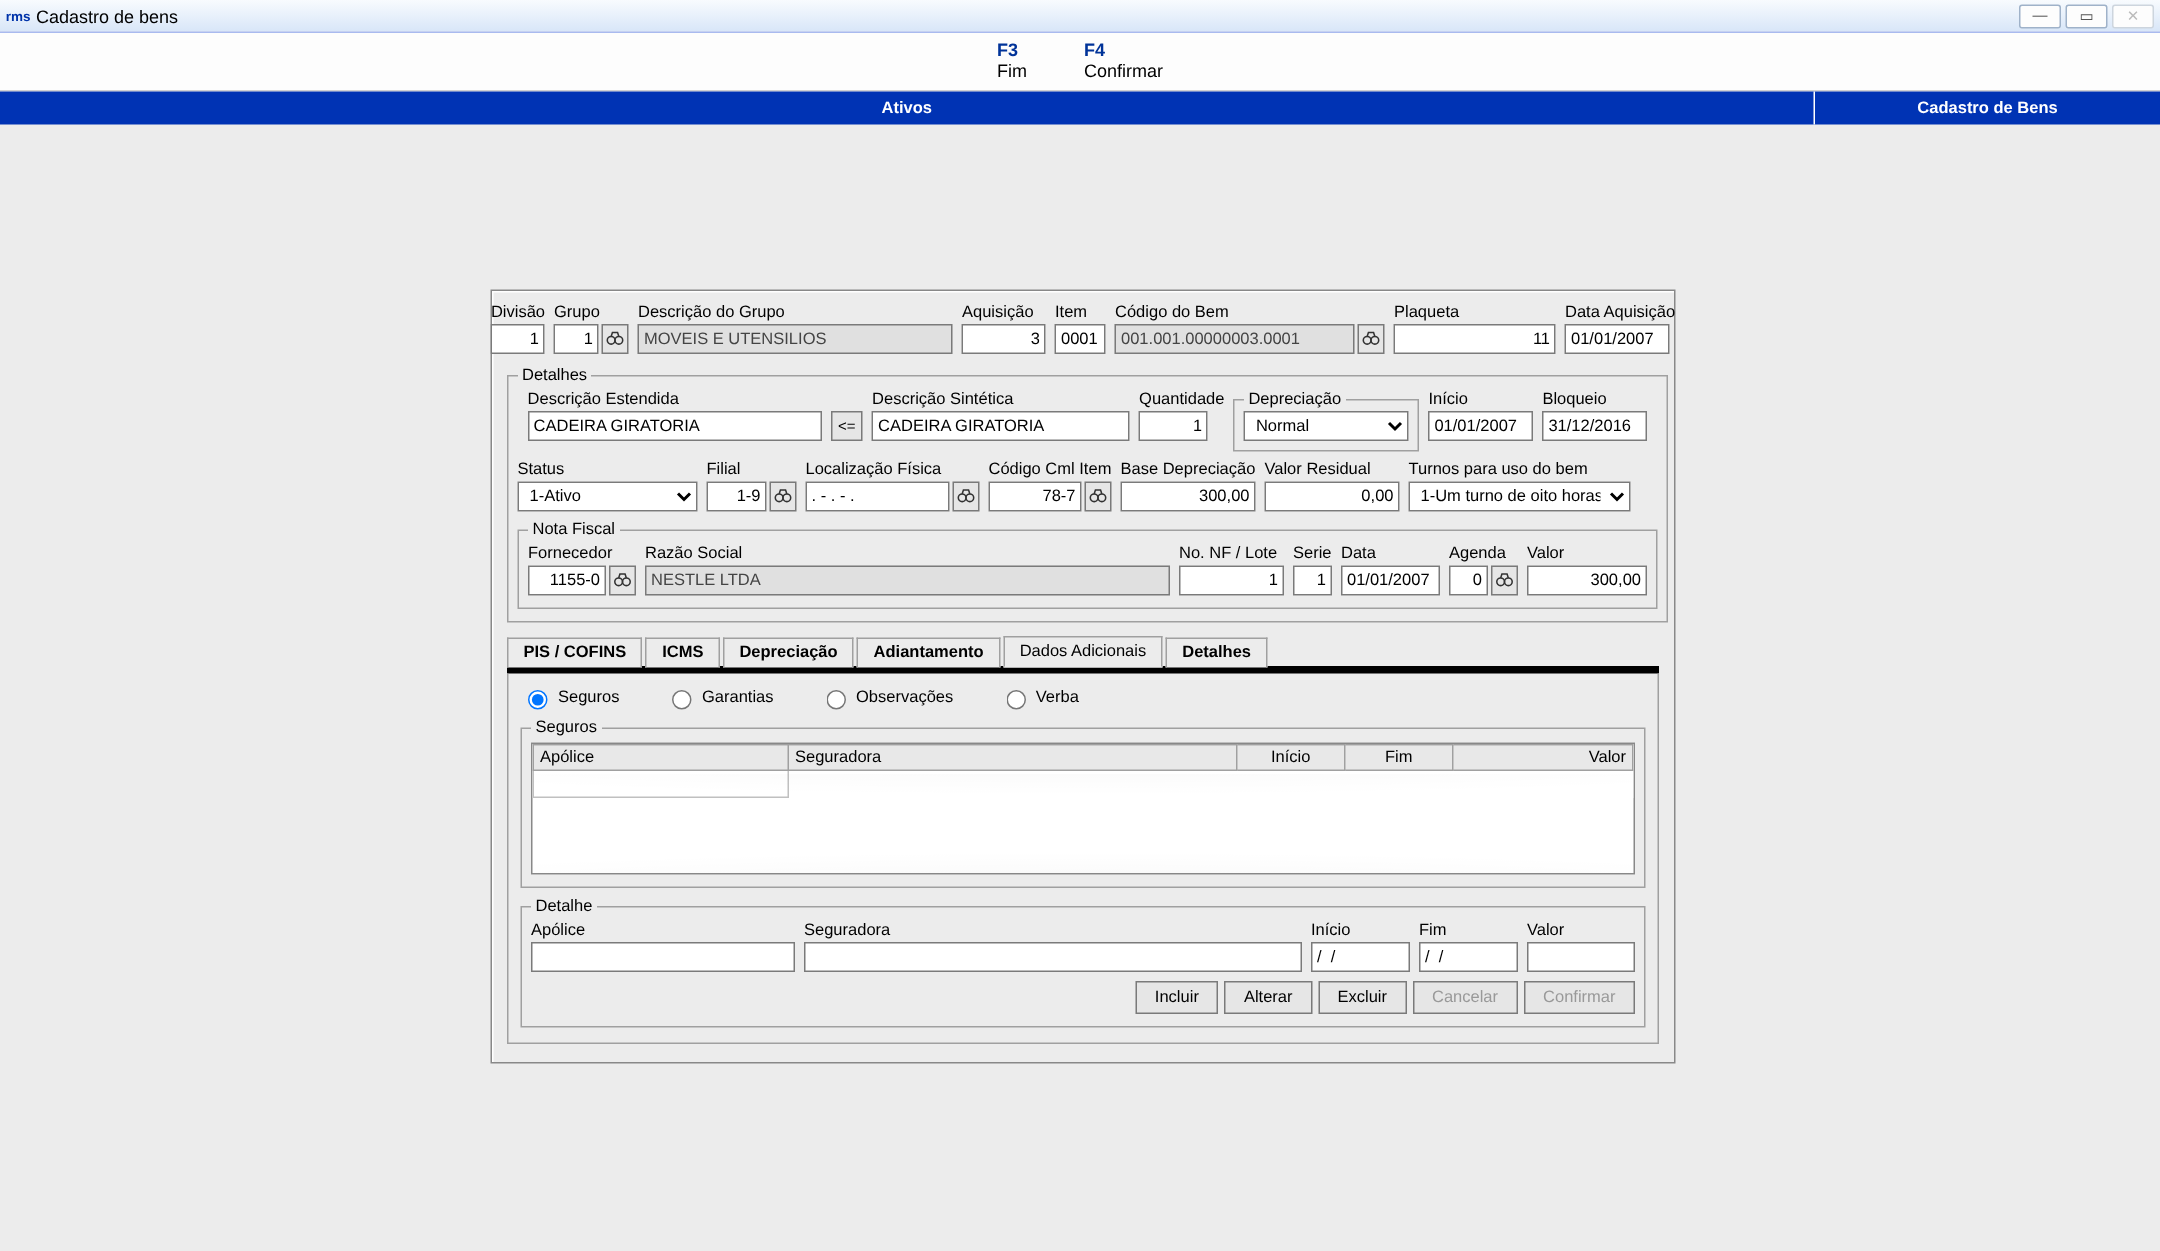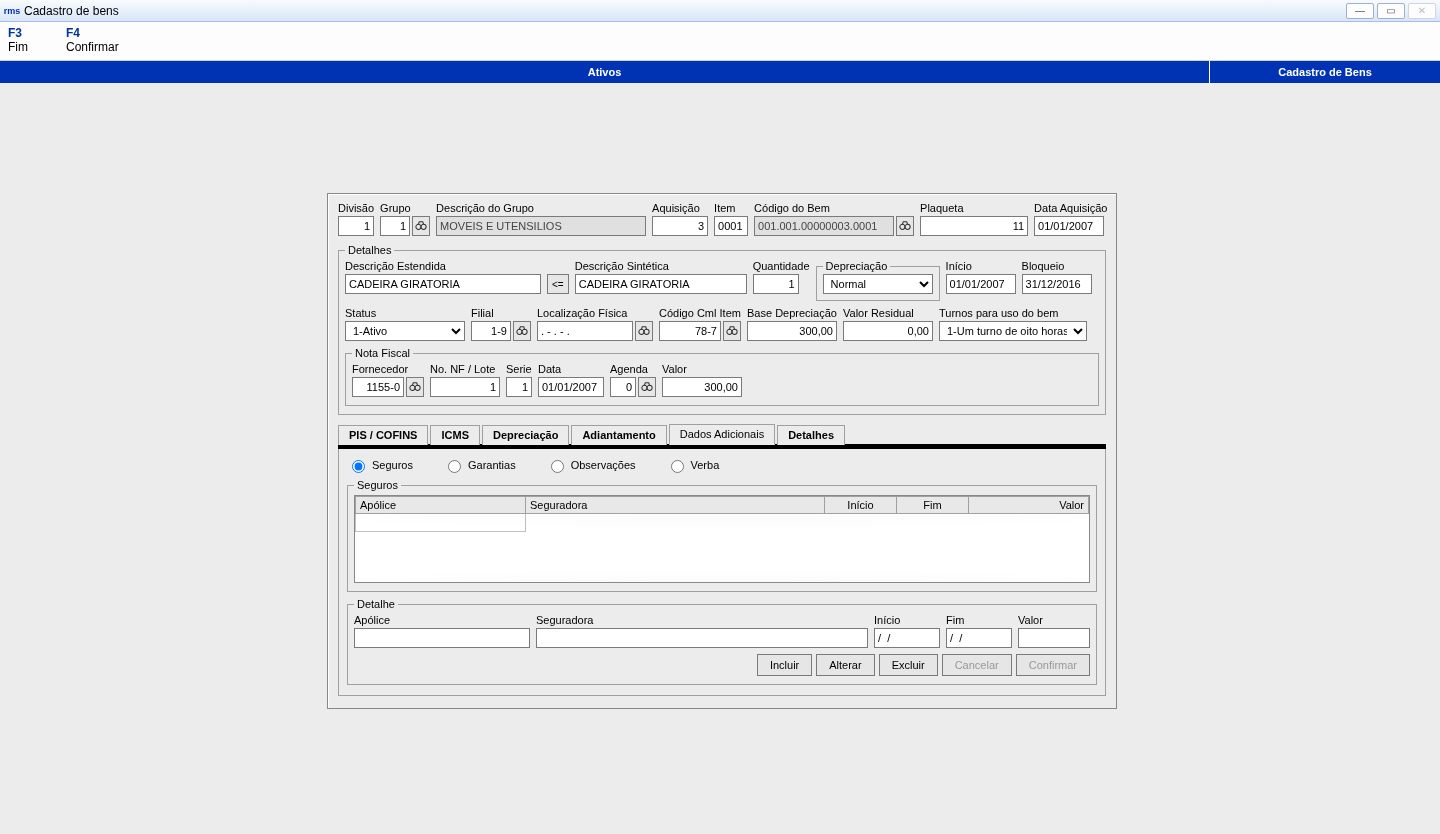--- a/index.html
+++ b/index.html
@@ -20,21 +20,21 @@
 .menu-col { text-align: left; }
 
 .bluestrip { display: flex; height: 22px; }
 .bluestrip > div { background: #0033b4; color: #fff; font-weight: bold; display: flex; align-items: center; border-right: 1px solid #fff; padding: 0 10px; }
 .bluestrip .left { flex: 0 0 240px; justify-content: center; }
 .bluestrip .mid { flex: 1; justify-content: center; }
 .bluestrip .right { flex: 0 0 230px; justify-content: center; border-right: none; }
 
 .workspace { position: relative; height: calc(100% - 22px - 49px - 22px); }
 .panel { position: absolute; left: 327px; top: 110px; width: 790px; border: 1px solid #888; background: #ececec; box-shadow: inset 1px 1px 0 #fff; padding: 8px 10px 12px 10px; }
-.row { display: flex; align-items: flex-start; gap: 6px; }
+.row { display: flex; align-items: flex-start; gap: 6px; justify-content: center; }
 .field { display: flex; flex-direction: column; font-size: 11px; }
 .field label { color: #000; margin-bottom: 2px; white-space: nowrap; }
 .ctrls { display: flex; align-items: center; gap: 2px; }
 input.box, select.box { height: 20px; border: 1px solid #7a7a7a; background: #fff; font-family: inherit; font-size: 11px; padding: 0 3px; }
 input.box.ro { background: #e0e0e0; color: #444; }
 input.box.num { text-align: right; }
 .binoc { width: 18px; height: 20px; border: 1px solid #7a7a7a; background: #e6e6e6; display: inline-flex; align-items: center; justify-content: center; cursor: pointer; }
 .binoc svg { width: 12px; height: 12px; }
 .smallbtn { height: 20px; border: 1px solid #7a7a7a; background: #e6e6e6; font-size: 10px; padding: 0 4px; cursor: pointer; }
 legend { font-size: 11px; color: #000; padding: 0 3px; }
@@ -129,21 +129,21 @@
           <label>Aquisição</label>
     <input class="box num" style="width: 56px;" value="3">
   </div>
   <div class="field">
           <label>Item</label>
     <input class="box" style="width: 34px;" value="0001">
   </div>
   <div class="field" style="flex:0 0 158px">
           <label>Código do Bem</label>
     <div class="ctrls">
-      <input class="box ro" style="width: 140px;" readonly="" value="001.001.00000003.0001">
+      <input class="box ro" style="width: 160px;" readonly="" value="001.001.00000003.0001">
       <span class="binoc">
               <svg viewBox="0 0 14 14">
                 <use href="#bino"></use>
               </svg>
             </span>
     </div>
   </div>
   <div class="field" style="flex:1">
           <label>Plaqueta</label>
     <input class="box num" style="width: 108px;" value="11">
@@ -248,20 +248,24 @@
       <div class="field">
               <label>Fornecedor</label>
         <div class="ctrls">
           <input class="box num" style="width: 52px;" value="1155-0">
           <span class="binoc">
                   <svg viewBox="0 0 14 14">
                     <use href="#bino"></use>
                   </svg>
                 </span>
         </div>
+      </div>
+      <div class="field" style="flex:1">
+              <label>Razão Social</label>
+        <input class="box ro" style="width: 350px;" readonly="" value="NESTLE LTDA">
       </div>
       <div class="field">
               <label>No. NF / Lote</label>
         <input class="box num" style="width: 70px;" value="1">
       </div>
       <div class="field">
               <label>Serie</label>
         <input class="box num" style="width: 26px;" value="1">
       </div>
       <div class="field">

